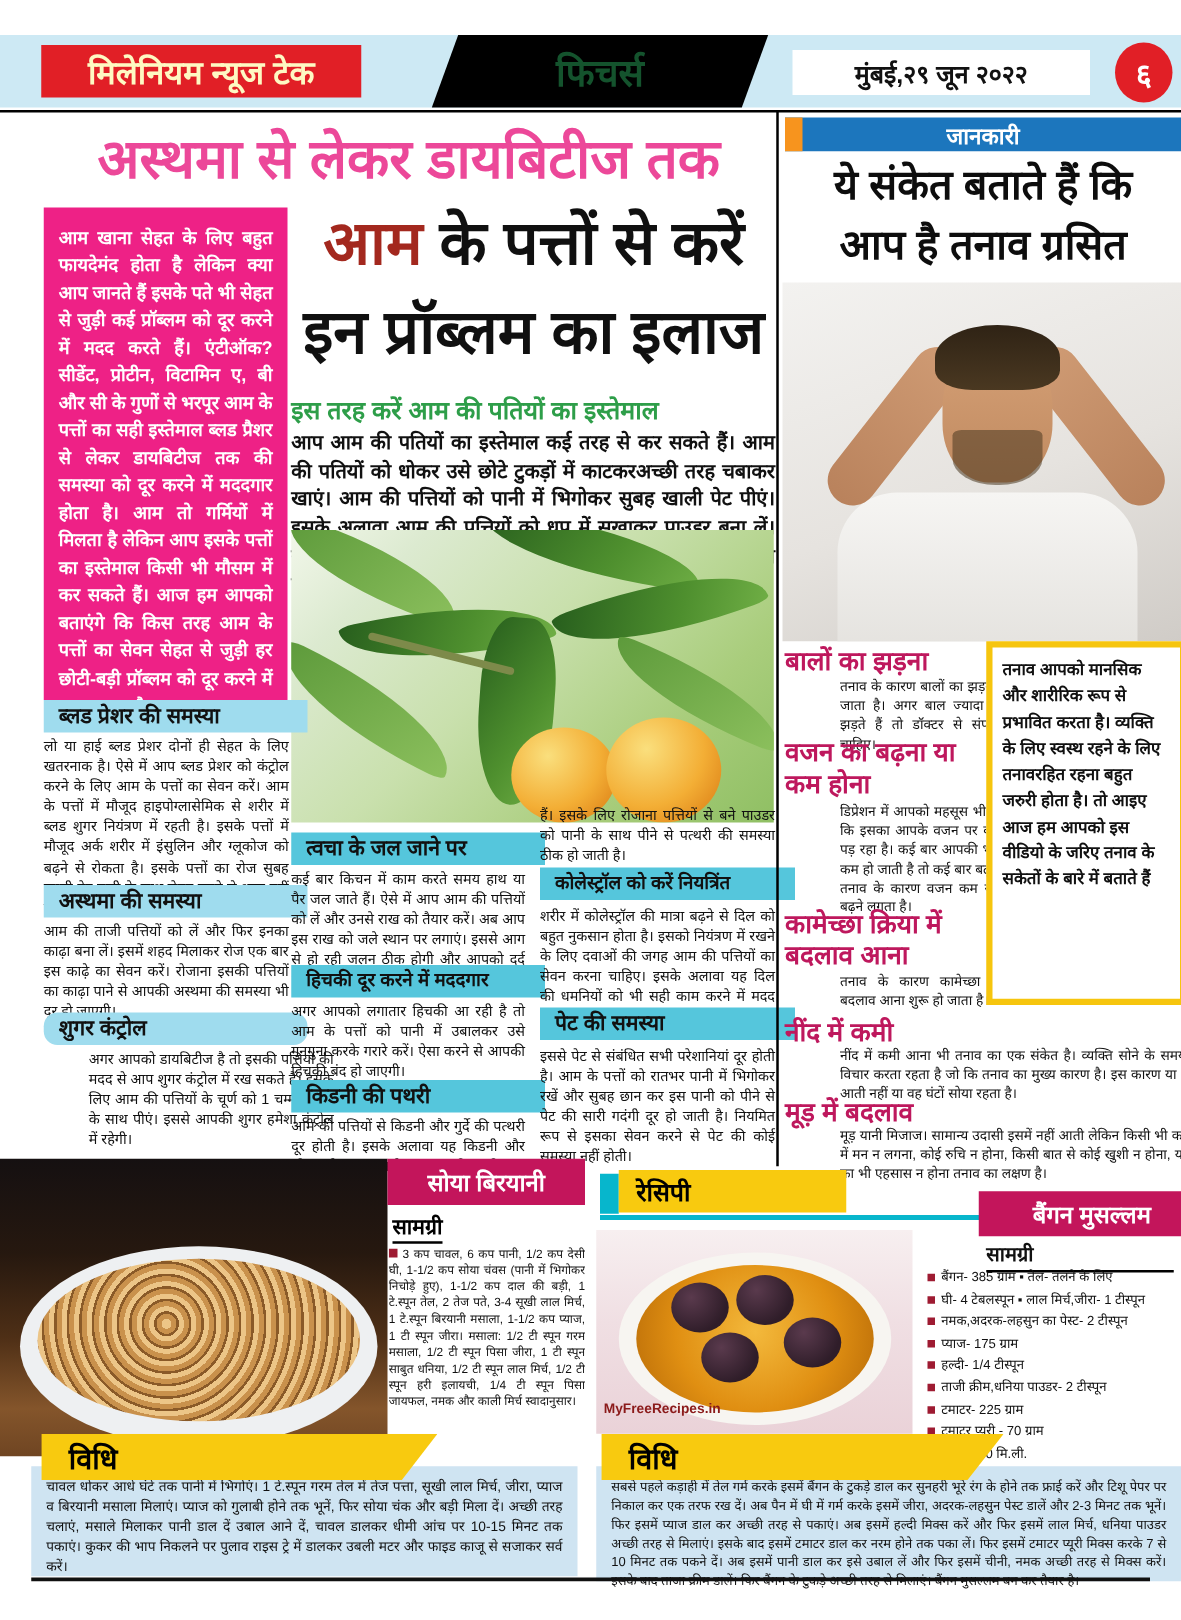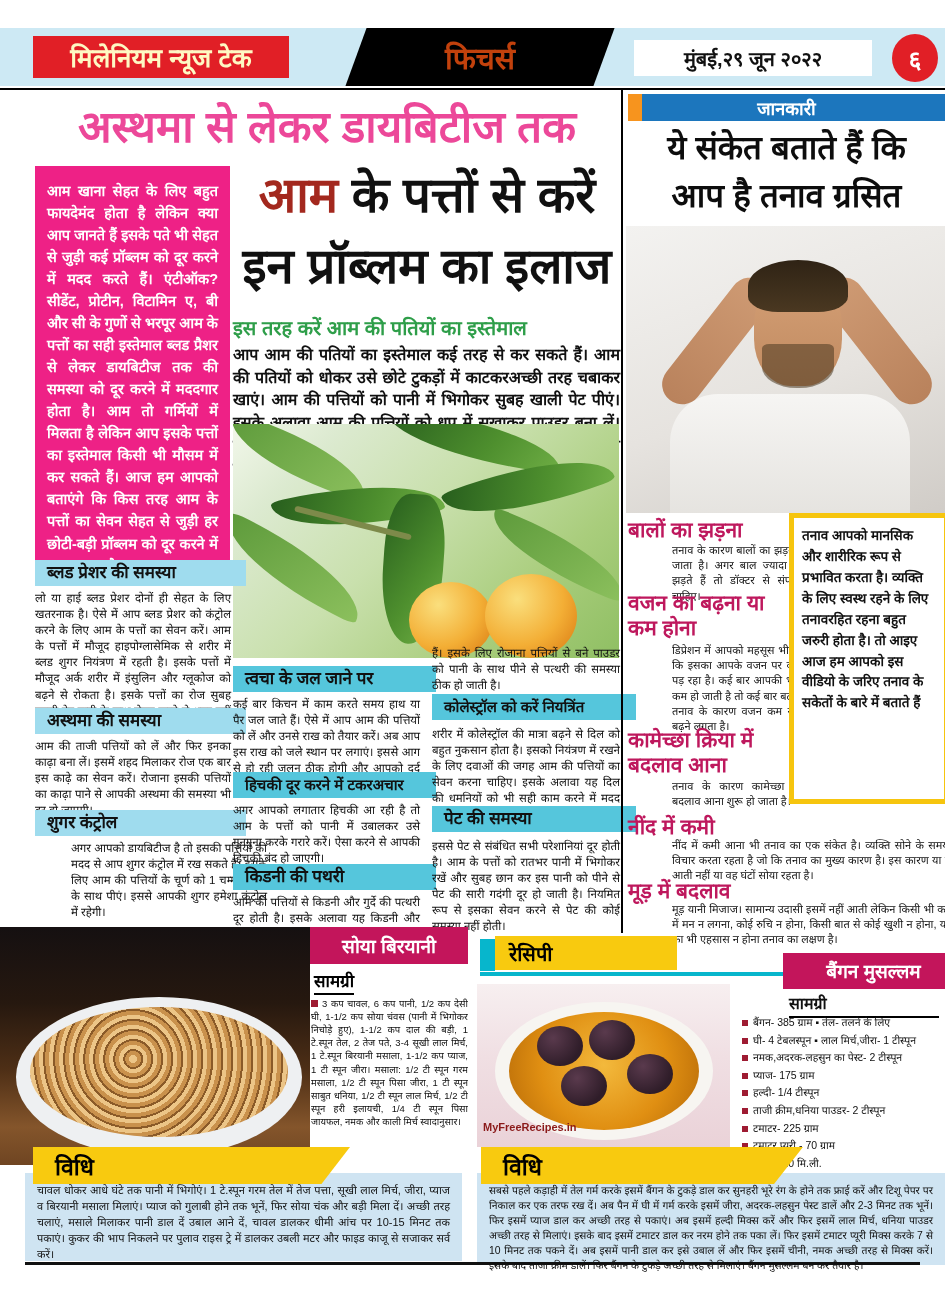--- a/index.html
+++ b/index.html
@@ -7,21 +7,21 @@
         font-family:"Liberation Sans","DejaVu Sans",sans-serif;color:#111;}
   .abs{position:absolute;}
   .ctr{display:flex;align-items:center;justify-content:center;text-align:center;}
   .just{text-align:justify;}
 
   
   .mast-strip{left:0;top:28px;width:945px;height:58px;background:#cde9f4;}
   .brand-box{left:33px;top:36px;width:256px;height:42px;background:#e11f26;color:#fef9c3;
              font-weight:800;font-size:26px;}
   .flag{left:356px;top:28px;width:248px;height:58px;background:#000;transform:skewX(-20deg);}
-  .flag-label{left:356px;top:28px;width:248px;height:58px;color:#c2410c;font-weight:800;font-size:30px;}
+  .flag-label{left:356px;top:28px;width:248px;height:58px;color:#14532d;font-weight:800;font-size:30px;}
   .date-box{left:634px;top:40px;width:238px;height:36px;background:#fff;font-weight:800;font-size:20px;}
   .page-circle{left:892px;top:34px;width:46px;height:48px;background:#e11f26;border-radius:50%;
                color:#fff;font-weight:800;font-size:24px;}
   .top-rule{left:0;top:88px;width:945px;height:2px;background:#000;}
 
   
   .kicker{left:36px;top:96px;width:582px;height:58px;color:#ec4899;font-weight:800;font-size:44px;}
   .main-title{left:236px;top:160px;width:382px;color:#101010;font-weight:800;font-size:49px;
               line-height:1.45;text-align:center;}
   .accent{color:#a3281e;}
@@ -148,26 +148,26 @@
     <div class="leaf light" style="left:250px;top:110px;width:150px;height:42px;transform:rotate(22deg);"></div>
     <div class="stem" style="left:60px;top:96px;width:120px;height:6px;transform:rotate(14deg);"></div>
     <div class="mango" style="left:176px;top:158px;width:84px;height:76px;"></div>
     <div class="mango" style="left:252px;top:150px;width:92px;height:84px;"></div>
   </div>
 
   <div class="abs sec-bar" style="left:35px;top:560px;width:195px;">ब्लड प्रेशर की समस्या</div>
   <div class="abs sec-body just" style="left:35px;top:590px;width:196px;">लो या हाई ब्लड प्रेशर दोनों ही सेहत के लिए खतरनाक है। ऐसे में आप ब्लड प्रेशर को कंट्रोल करने के लिए आम के पत्तों का सेवन करें। आम के पत्तों में मौजूद हाइपोग्लासेमिक से शरीर में ब्लड शुगर नियंत्रण में रहती है। इसके पत्तों में मौजूद अर्क शरीर में इंसुलिन और ग्लूकोज को बढ़ने से रोकता है। इसके पत्तों का रोज सुबह खाली पेट पानी के साथ सेवन करने से शुगर नहीं बढ़ती।</div>
   <div class="abs sec-bar" style="left:35px;top:708px;width:195px;">अस्थमा की समस्या</div>
   <div class="abs sec-body just" style="left:35px;top:738px;width:196px;">आम की ताजी पत्तियों को लें और फिर इनका काढ़ा बना लें। इसमें शहद मिलाकर रोज एक बार इस काढ़े का सेवन करें। रोजाना इसकी पत्तियों का काढ़ा पाने से आपकी अस्थमा की समस्या भी दूर हो जाएगी।</div>
-  <div class="abs sec-bar" style="left:35px;top:810px;width:195px;">शुगर कंट्रोल</div>
+  <div class="abs sec-bar" style="left:35px;top:810px;width:195px;border-radius:11px;">शुगर कंट्रोल</div>
   <div class="abs sec-body just" style="left:35px;top:840px;width:196px;margin-left:36px;">अगर आपको डायबिटीज है तो इसकी पत्तियों की मदद से आप शुगर कंट्रोल में रख सकते हैं। इसके लिए आम की पत्तियों के चूर्ण को 1 चम्मच पानी के साथ पीएं। इससे आपकी शुगर हमेशा कंट्रोल में रहेगी।</div>
 
   <div class="abs sec-bar cy" style="left:233px;top:666px;width:187px;">त्वचा के जल जाने पर</div>
   <div class="abs sec-body just" style="left:233px;top:696px;width:187px;">कई बार किचन में काम करते समय हाथ या पैर जल जाते हैं। ऐसे में आप आम की पत्तियों को लें और उनसे राख को तैयार करें। अब आप इस राख को जले स्थान पर लगाएं। इससे आग से हो रही जलन ठीक होगी और आपको दर्द भी नहीं होगा।</div>
-  <div class="abs sec-bar cy" style="left:233px;top:772px;width:187px;font-size:15px;">हिचकी दूर करने में टकरअचार</div>
+  <div class="abs sec-bar cy" style="left:233px;top:772px;width:187px;font-size:15px;">हिचकी दूर करने में मददगार</div>
   <div class="abs sec-body just" style="left:233px;top:802px;width:187px;">अगर आपको लगातार हिचकी आ रही है तो आम के पत्तों को पानी में उबालकर उसे गुनगुना करके गरारे करें। ऐसा करने से आपकी हिचकी बंद हो जाएगी।</div>
   <div class="abs sec-bar cy" style="left:233px;top:864px;width:187px;">किडनी की पथरी</div>
   <div class="abs sec-body just" style="left:233px;top:894px;width:187px;">आम की पत्तियों से किडनी और गुर्दे की पत्थरी दूर होती है। इसके अलावा यह किडनी और लीवर को स्वस्थ बनाने का काम भी करती</div>
 
   <div class="abs sec-body just" style="left:432px;top:645px;width:188px;">हैं। इसके लिए रोजाना पत्तियों से बने पाउडर को पानी के साथ पीने से पत्थरी की समस्या ठीक हो जाती है।</div>
   <div class="abs sec-bar cy" style="left:432px;top:694px;width:188px;font-size:15px;">कोलेस्ट्रॉल को करें नियत्रिंत</div>
   <div class="abs sec-body just" style="left:432px;top:726px;width:188px;">शरीर में कोलेस्ट्रॉल की मात्रा बढ़ने से दिल को बहुत नुकसान होता है। इसको नियंत्रण में रखने के लिए दवाओं की जगह आम की पत्तियों का सेवन करना चाहिए। इसके अलावा यह दिल की धमनियों को भी सही काम करने में मदद करते हैं।</div>
   <div class="abs sec-bar cy" style="left:432px;top:806px;width:188px;">पेट की समस्या</div>
   <div class="abs sec-body just" style="left:432px;top:838px;width:188px;">इससे पेट से संबंधित सभी परेशानियां दूर होती है। आम के पत्तों को रातभर पानी में भिगोकर रखें और सुबह छान कर इस पानी को पीने से पेट की सारी गदंगी दूर हो जाती है। नियमित रूप से इसका सेवन करने से पेट की कोई समस्या नहीं होती।</div>
 

